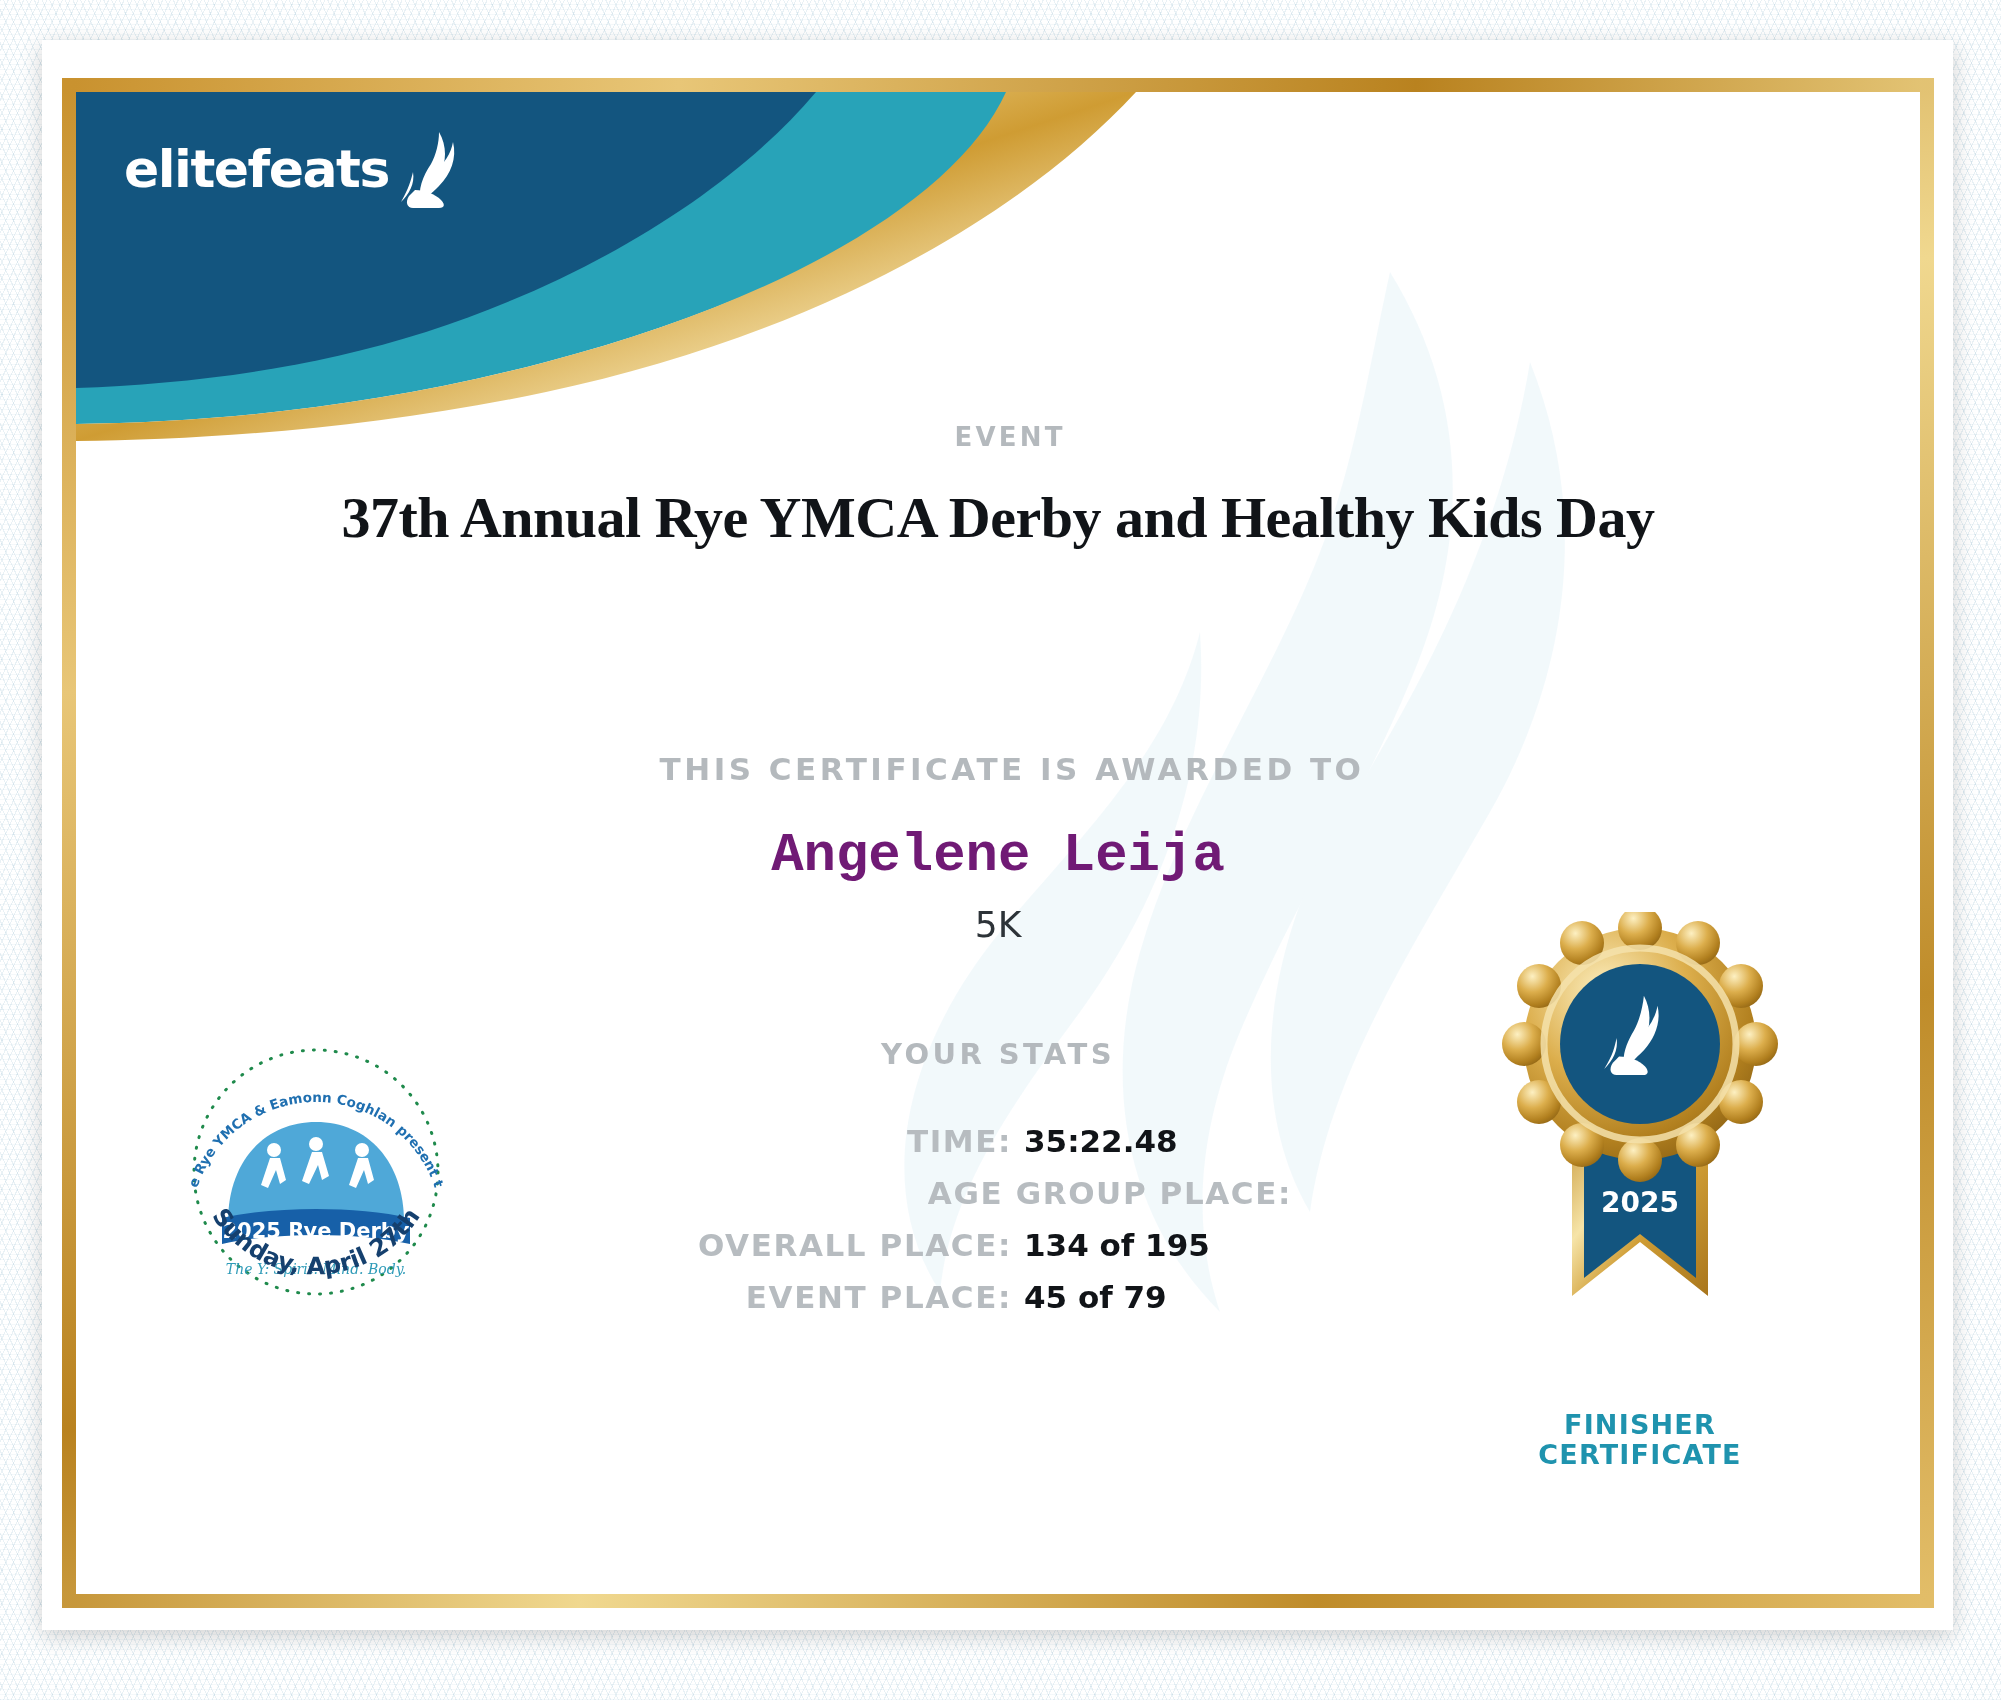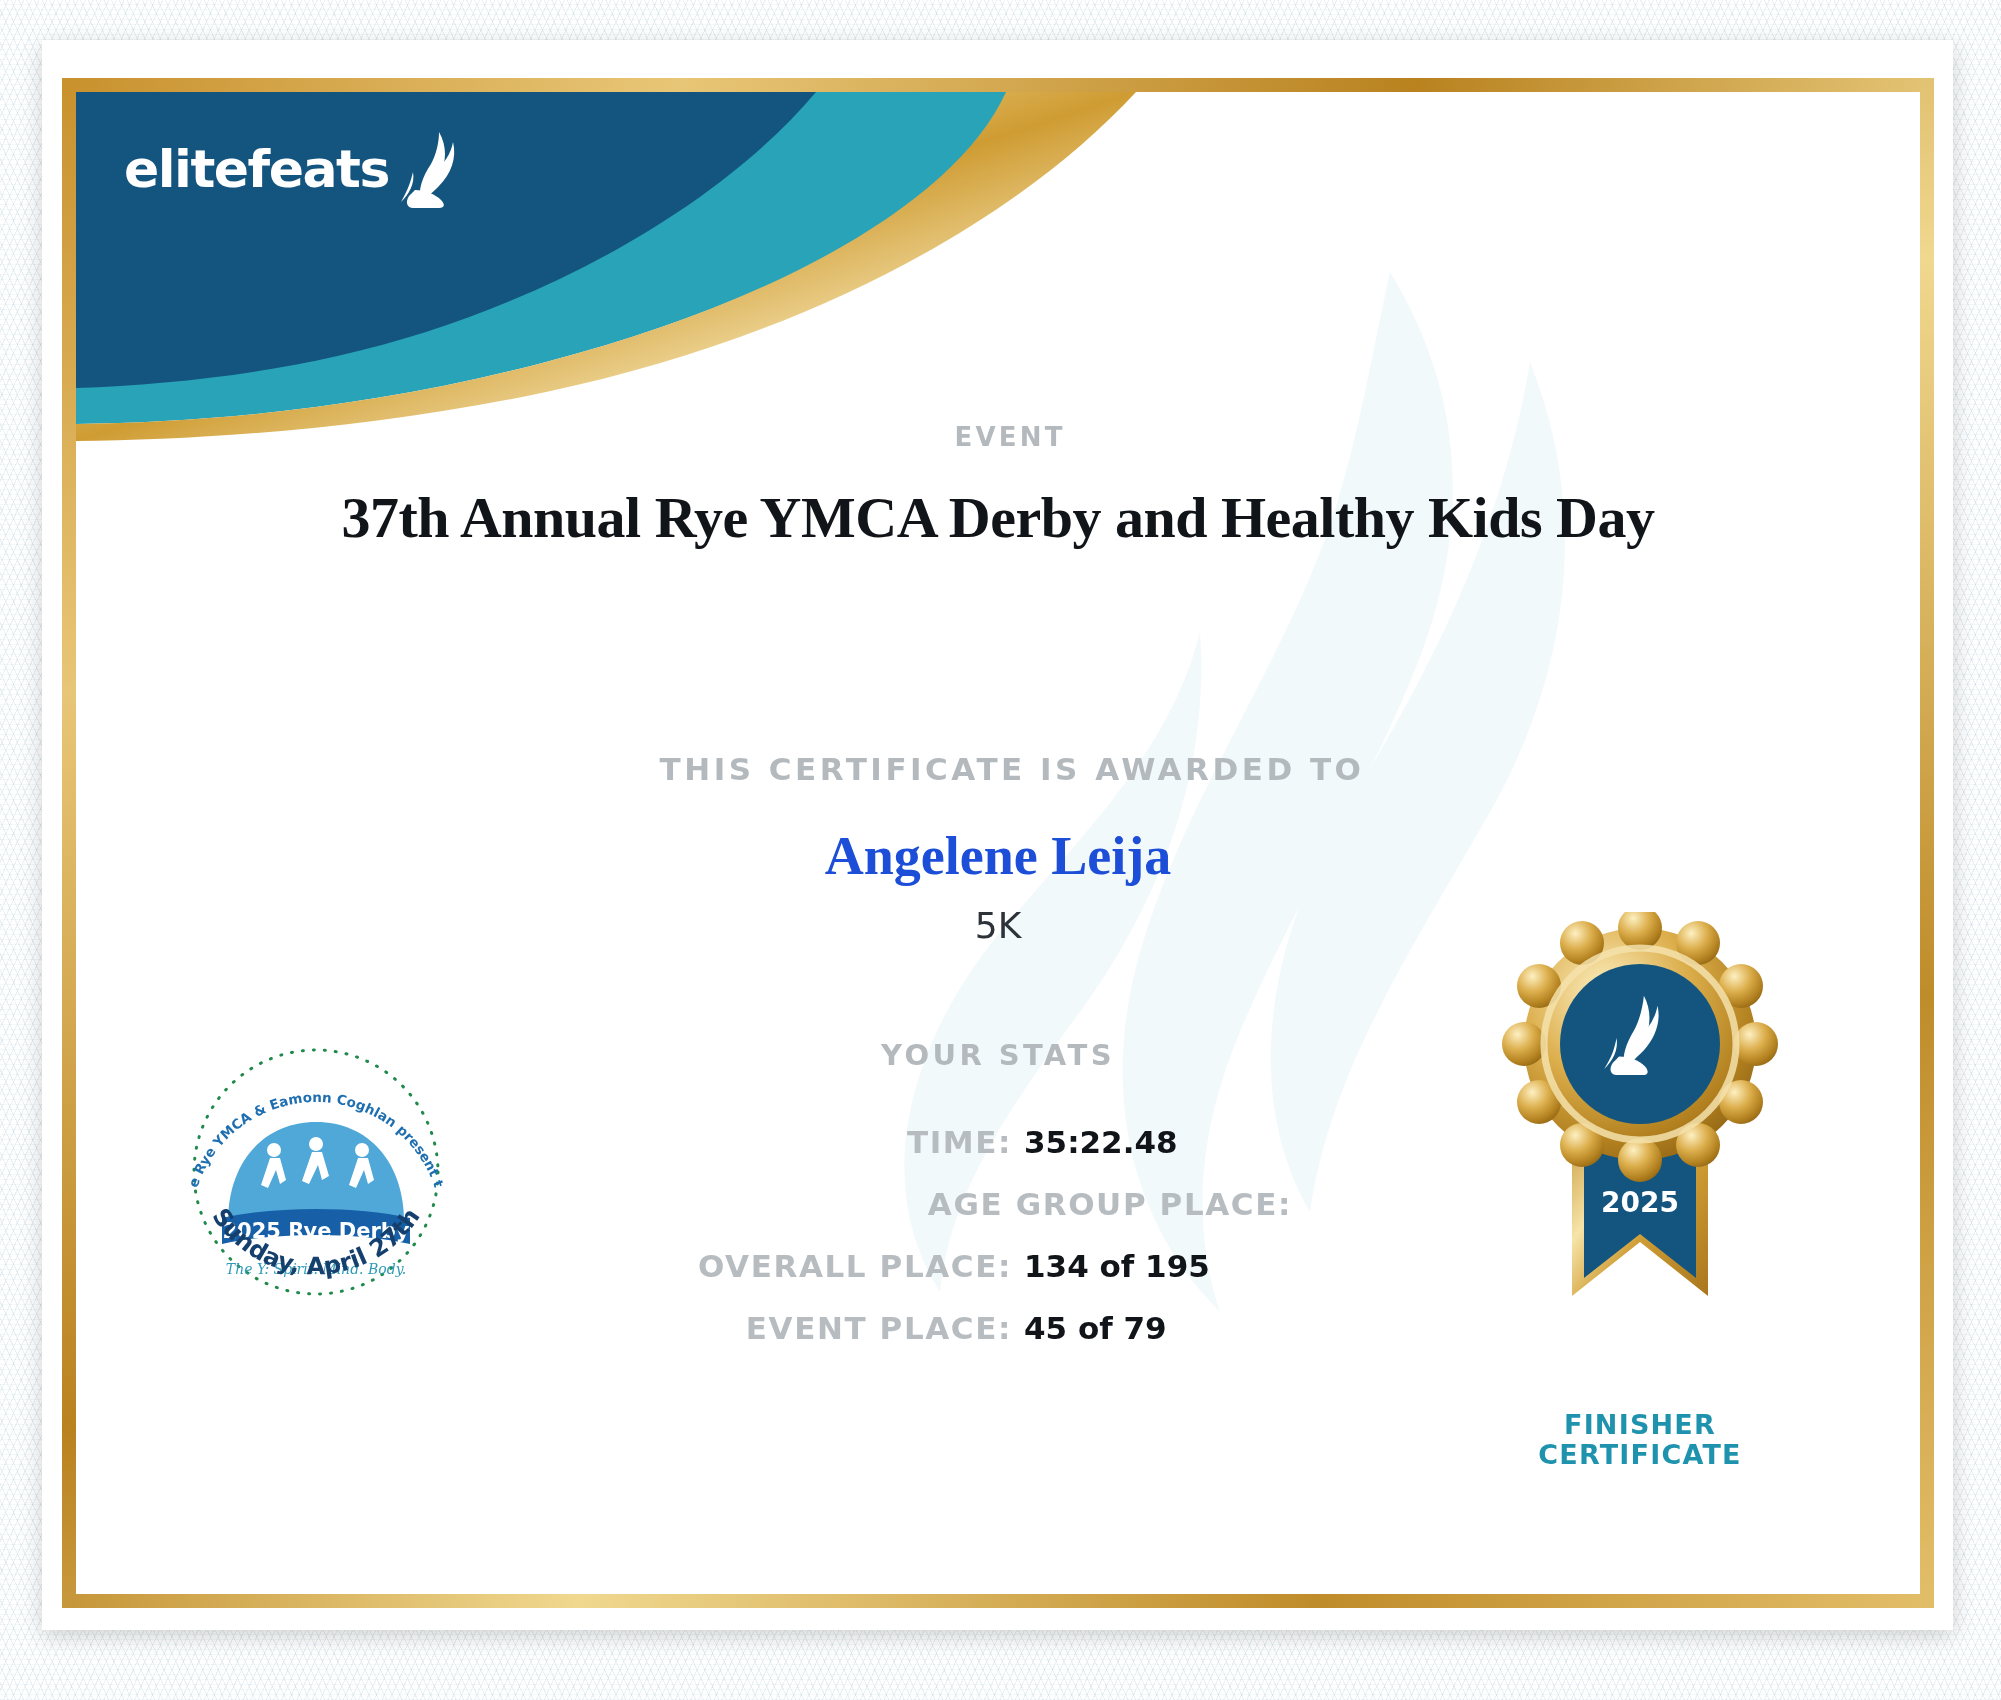--- a/index.html
+++ b/index.html
@@ -120,43 +120,43 @@
     font-size: 31px;
     letter-spacing: 3.5px;
     font-weight: bold;
     font-family: "DejaVu Sans", sans-serif;
     padding-left: 28px;
   }
   .recipient {
     margin-top: 38px;
     font-size: 54px;
     font-weight: bold;
-    color: #1d4ed8;
-    font-family: Liberation Serif, serif;
+    color: #701a75;
+    font-family: Liberation Mono, monospace;
   }
   .distance {
     margin-top: 18px;
     font-size: 36px;
     color: #2d3338;
     font-family: "DejaVu Sans", sans-serif;
   }
   .stats-label {
     margin-top: 92px;
     color: #b4b9bd;
     font-size: 29px;
     letter-spacing: 3.4px;
     font-weight: bold;
     font-family: "DejaVu Sans", sans-serif;
   }
 
   .stats {
     margin-top: 52px;
     display: flex;
     flex-direction: column;
-    gap: 26px;
+    gap: 16px;
     align-items: center;
   }
   .stat-row {
     display: flex;
     align-items: baseline;
     justify-content: center;
     width: 1200px;
   }
   .stat-key {
     color: #b7bcc0;

